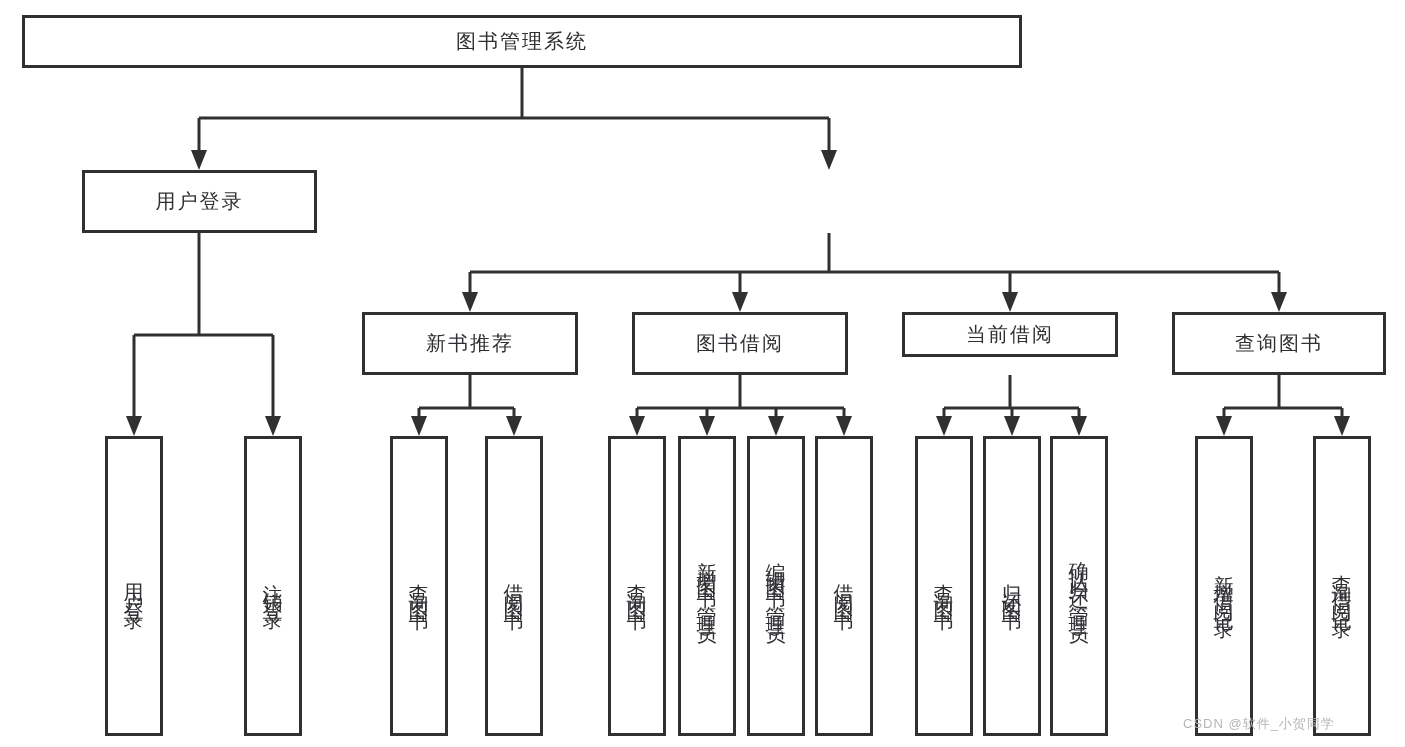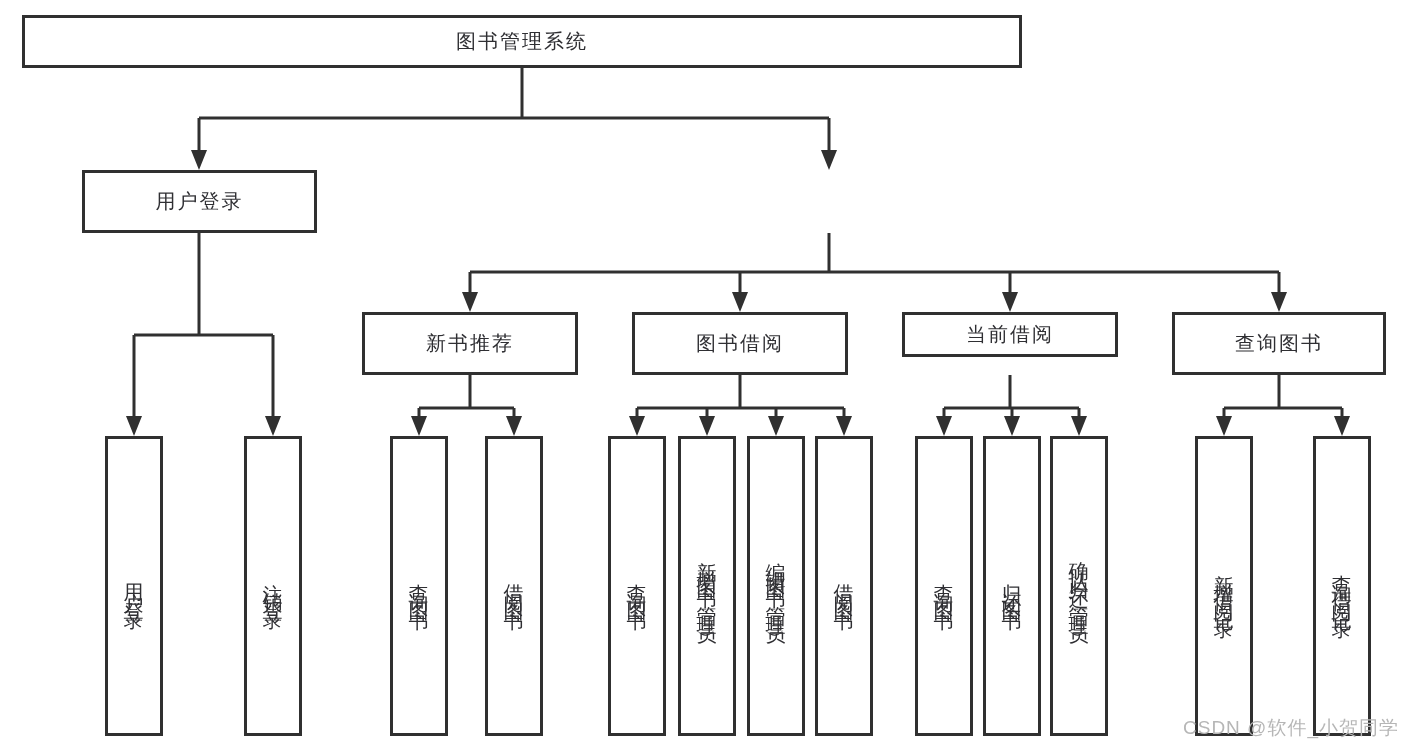--- a/index.html
+++ b/index.html
@@ -20,21 +20,21 @@
     position:absolute;box-sizing:border-box;background:#fff;
     border:3px solid var(--line-color);color:var(--text-color);
     display:flex;align-items:center;justify-content:center;
   }
   .node.h span{font-size:20px;letter-spacing:2px;white-space:nowrap;}
   .node.v span{
     writing-mode:vertical-rl;text-orientation:mixed;
     font-size:20px;letter-spacing:9px;line-height:1;
   }
   .watermark{
-    position:absolute;left:1183px;top:715px;font-size:19px;
+    position:absolute;left:1183px;top:715px;font-size:13px;
     color:var(--watermark-color);letter-spacing:1px;white-space:nowrap;
   }
 </style>
 </head>
 <body>
 
 <div class="canvas">
 
   <svg class="wires" viewBox="0 0 1405 747">
 

